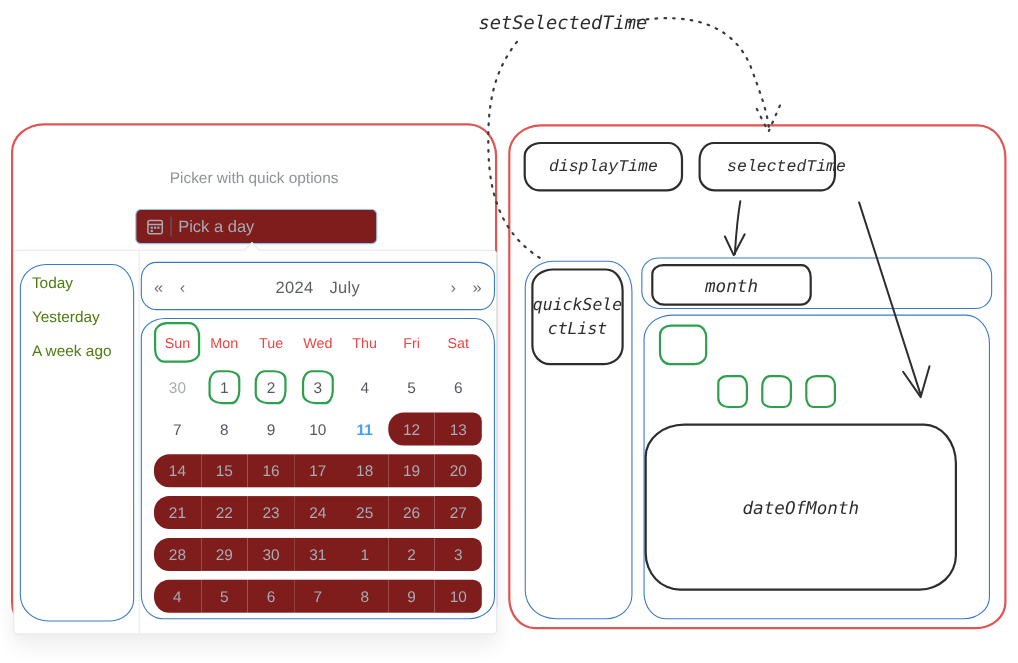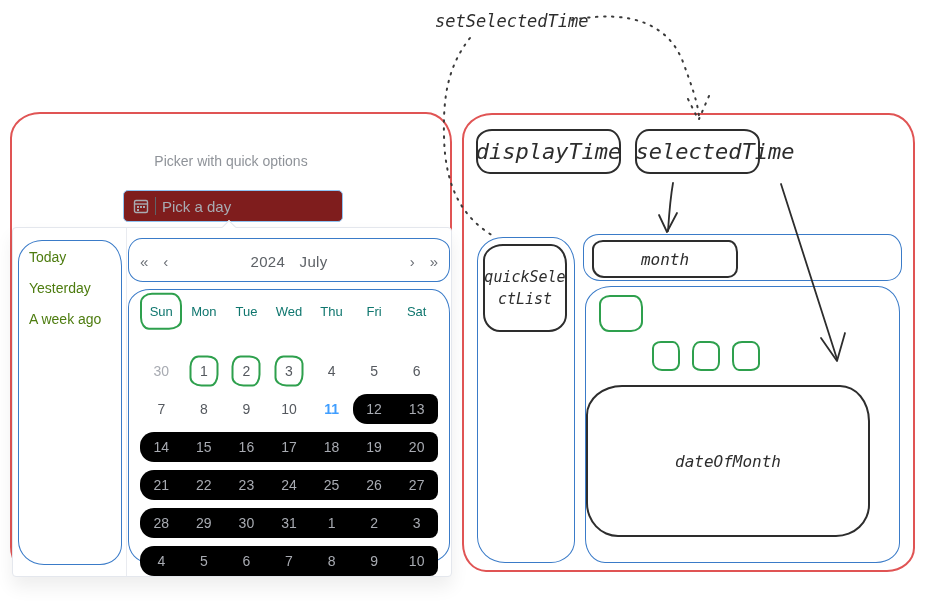--- a/index.html
+++ b/index.html
@@ -35,42 +35,42 @@
   .quick-option { font-size:14px; color:#4d7c0f; height:22px; line-height:22px; cursor:pointer; }
   .cal-header {
     position:absolute; left:140px; top:247px; width:298px; height:28px;
     display:flex; align-items:center; color:#6b6f76;
   }
   .cal-header .nav { font-size:15px; cursor:pointer; color:#6b6f76; }
   .cal-header .gap8 { width:15px; }
   .cal-header .titlebox { flex:1; text-align:center; font-size:15px; font-weight:500; color:#5d6166; letter-spacing:0.3px; }
   .cal-header .titlebox span { margin:0 5px; }
   .day-names-row { position:absolute; left:140px; top:300px; width:298px; display:flex; }
-  .day-name { width:42.57px; text-align:center; font-size:13px; color:#0f766e; line-height:24px; position:relative; }
+  .day-name { width:42.57px; text-align:center; font-size:13px; color:#ef4444; line-height:24px; position:relative; }
   .date-grid { position:absolute; left:140px; top:337px; width:298px; }
   .week-row { display:flex; margin-bottom:8px; height:30px; }
-  .day-cell { width:42.57px; height:30px; line-height:30px; text-align:center; font-size:14px; color:#55595f; cursor:pointer; position:relative;margin-top:19px; }
+  .day-cell { width:42.57px; height:30px; line-height:30px; text-align:center; font-size:14px; color:#55595f; cursor:pointer; position:relative; }
   .day-cell.s-muted { color:#a8abb2; }
-  .day-cell.s-disabled { color:#a8abb2; background:#000000; }
+  .day-cell.s-disabled { color:#a8abb2; background:#7f1d1d; }
   .day-cell.s-selected { color:#409eff; font-weight:bold; }
   .day-cell.run-start { border-radius:14px 0 0 14px; }
   .day-cell.run-end { border-radius:0 8px 8px 0; }
   .ring::before {
     content:""; position:absolute; left:50%; top:50%; transform:translate(-50%,-50%);
     width:25px; height:27px; border:2px solid #2ea04d;
     border-radius:9px 11px 8px 12px / 11px 8px 12px 9px;
   }
   .ring-day::before {
     content:""; position:absolute; left:50%; top:50%; transform:translate(-50%,-52%);
     width:38px; height:33px; border:2px solid #2ea04d;
     border-radius:12px 10px 13px 9px / 10px 13px 9px 12px;
   }
   
   .set-selected-label { position:absolute; left:435px; top:11px; font-size:17px; }
-  .lbl { font-size:22px; }
+  .lbl { font-size:15px;font-family:Liberation Mono, monospace; }
   #svg-overlay { position:absolute; left:0; top:0; pointer-events:none; }
 </style>
 </head>
 <body>
 
 <div id="canvas">
 
   <div class="red-rect" style="left:10px; top:112px; width:442px; height:463px;"></div>
 
   <div class="picker-title">Picker with quick options</div>

